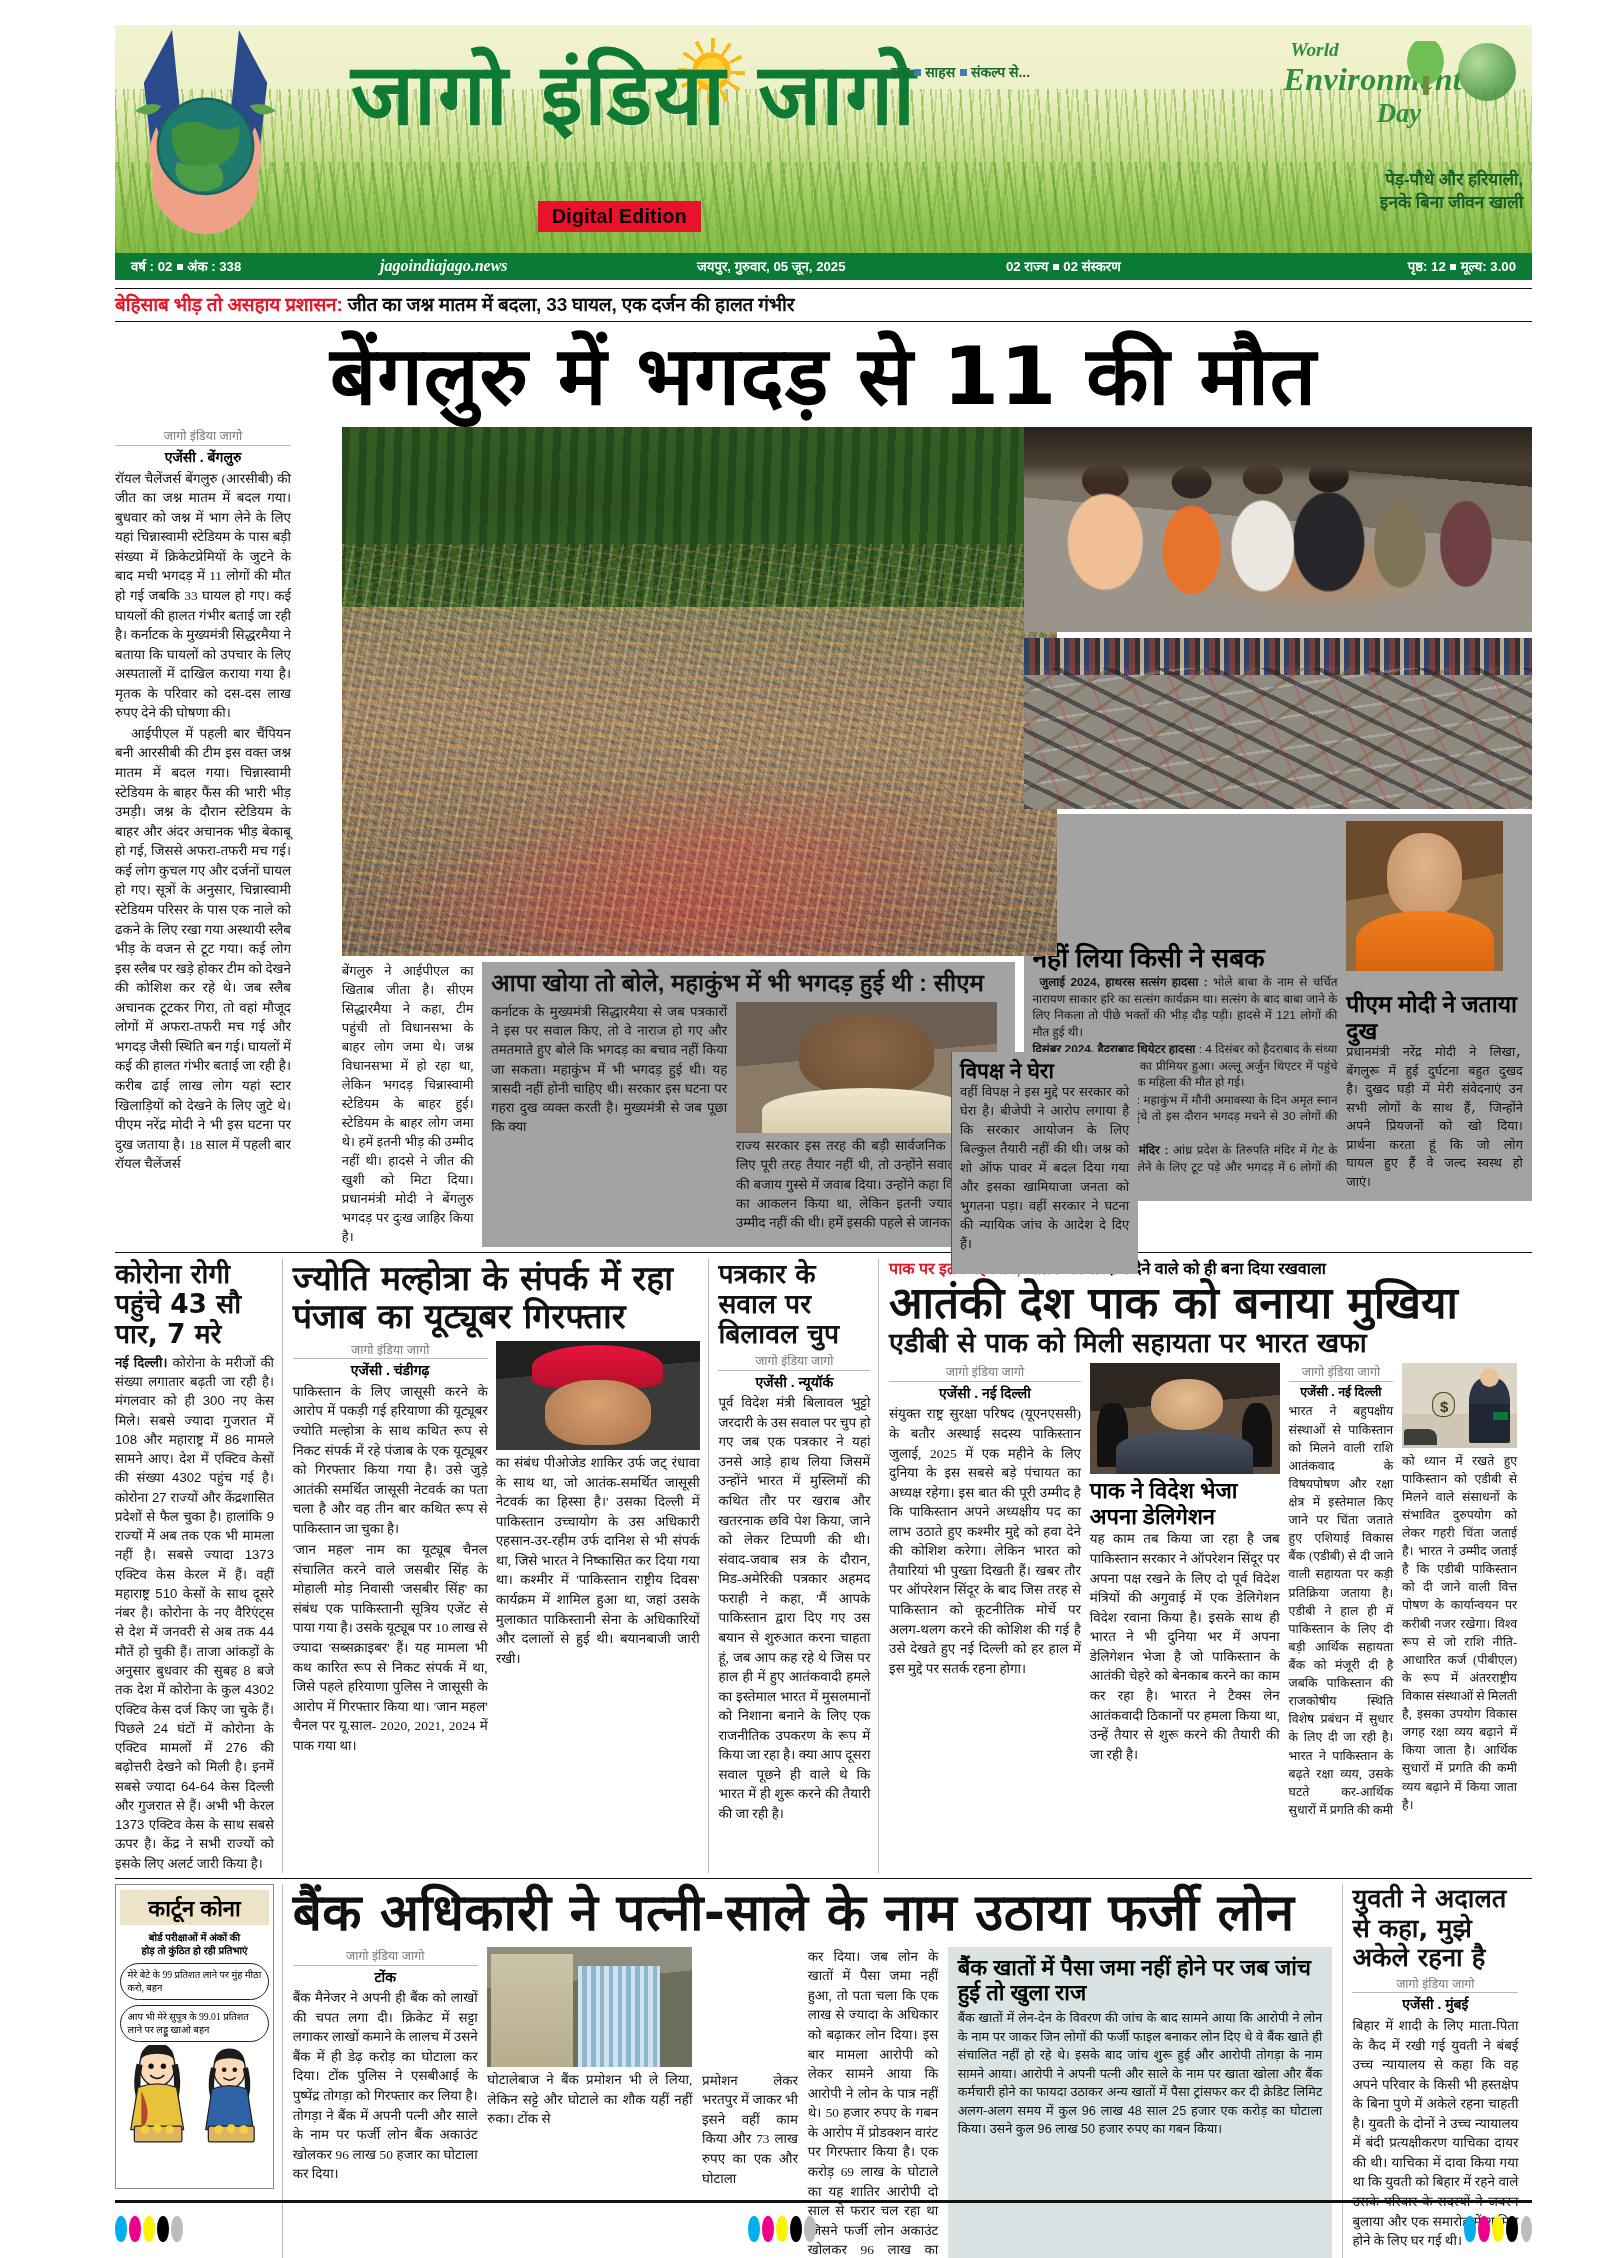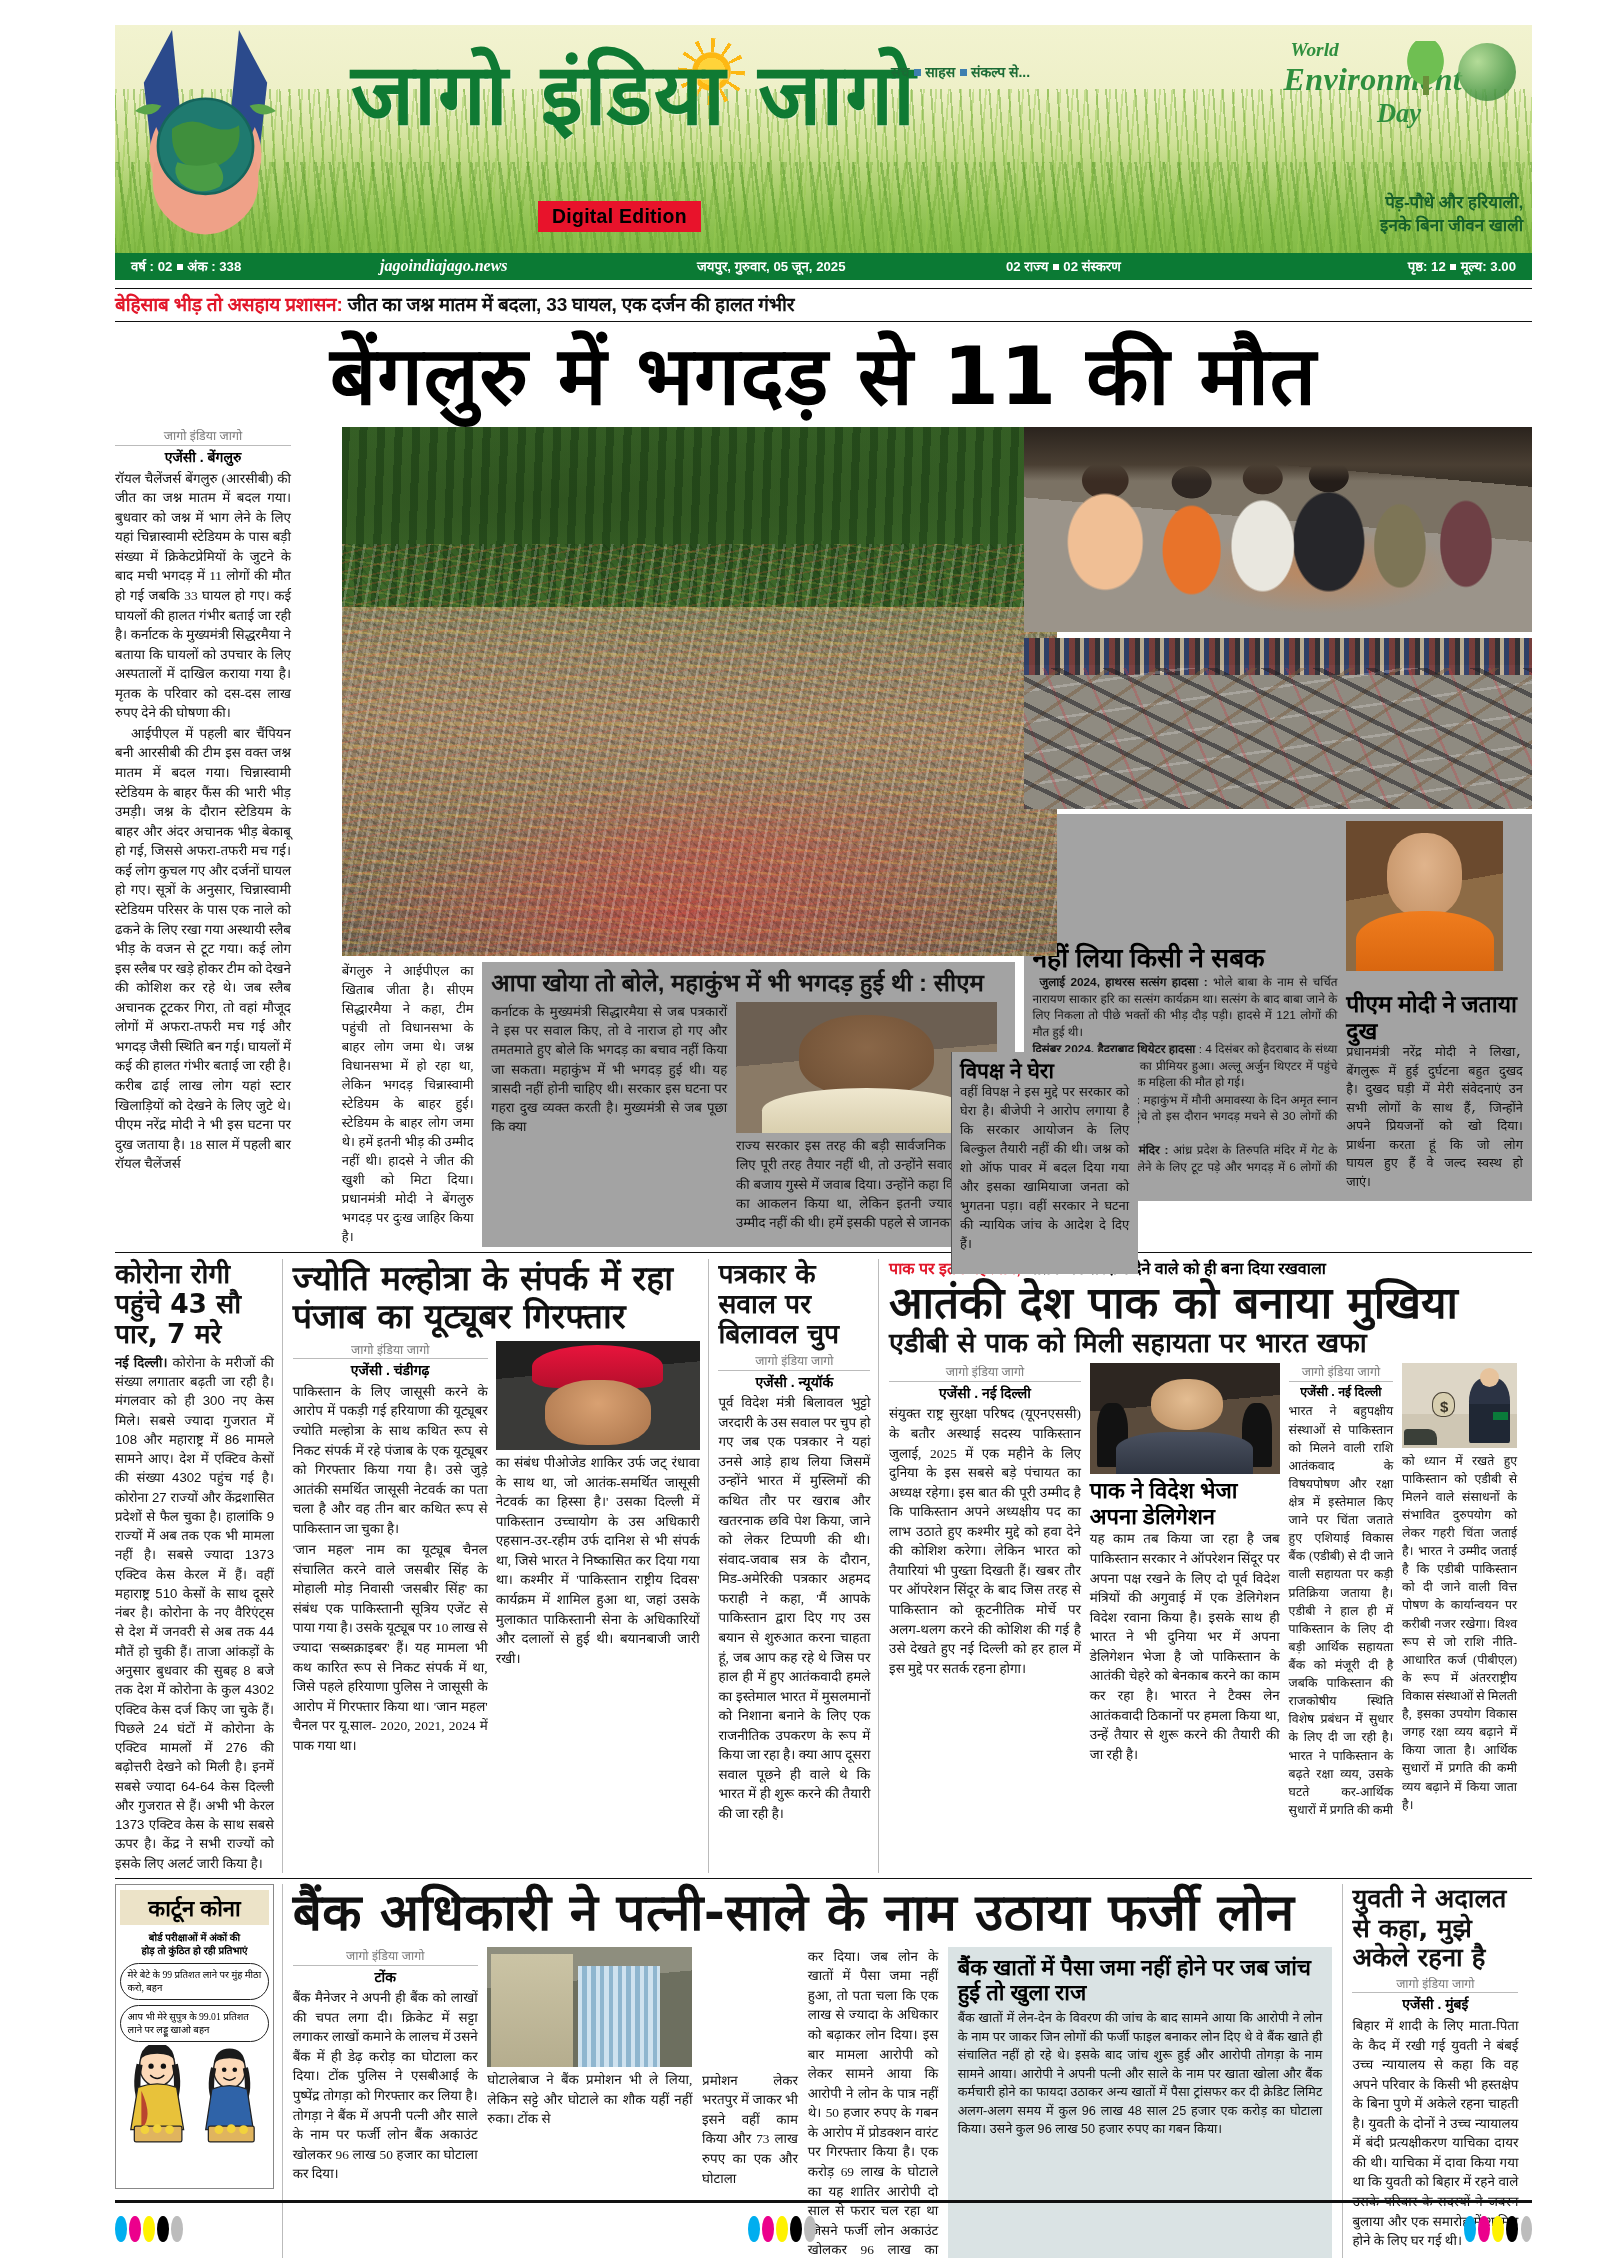--- a/index.html
+++ b/index.html
@@ -87,21 +87,21 @@
     position:absolute; right: 1.8px; top: 3.5px; width: 58px; height: 58px; border-radius:50%;
     background: radial-gradient(circle at 34% 32%, #a9d88f, #4e9a4a 60%, #2f7a33);
     opacity:.85;
   }
   .wed-tree {
     position:absolute; right: 65px; top: 1.8px; width: 55px; height: 56px;
     background: radial-gradient(ellipse at 50% 36%, #6fbf52 0 46%, transparent 48%);
   }
   .wed-tree::after{content:"";position:absolute;left:25px;bottom:1.8px;width:6.2px;height:19.4px;background:#6a8f3a;}
   .wed-sub {
-    position: absolute; right: 8.8px; top: 167px; z-index: 5; text-align: right;
+    position: absolute; right: 8.8px; top: 144px; z-index: 5; text-align: right;
     font-size: 17px; font-weight: 700; color: #16602a; line-height: 1.35;
   }
 
   
   .mast-bar {
     width: 1417px; height: 26.5px; background: #0b7a34; color: #fff;
     display: flex; align-items: center;
     font-size: 13.2px; font-weight: 700; position: relative;
   }
   .mast-bar .mb { position: absolute; white-space: nowrap; }

